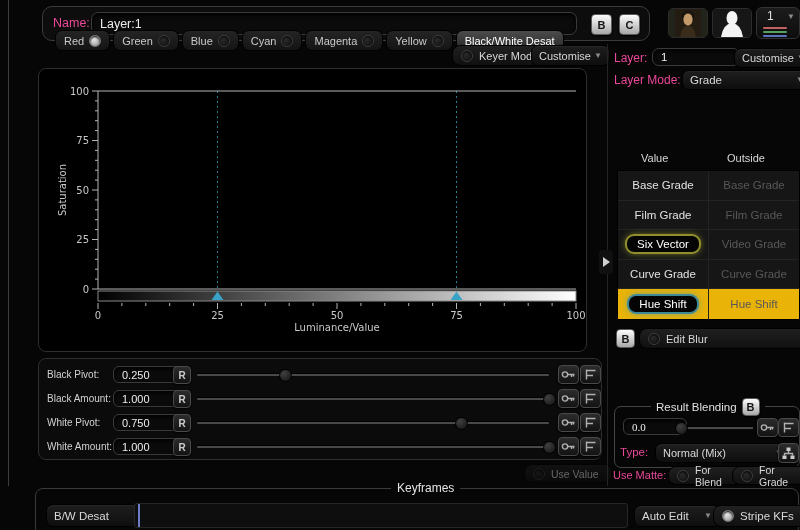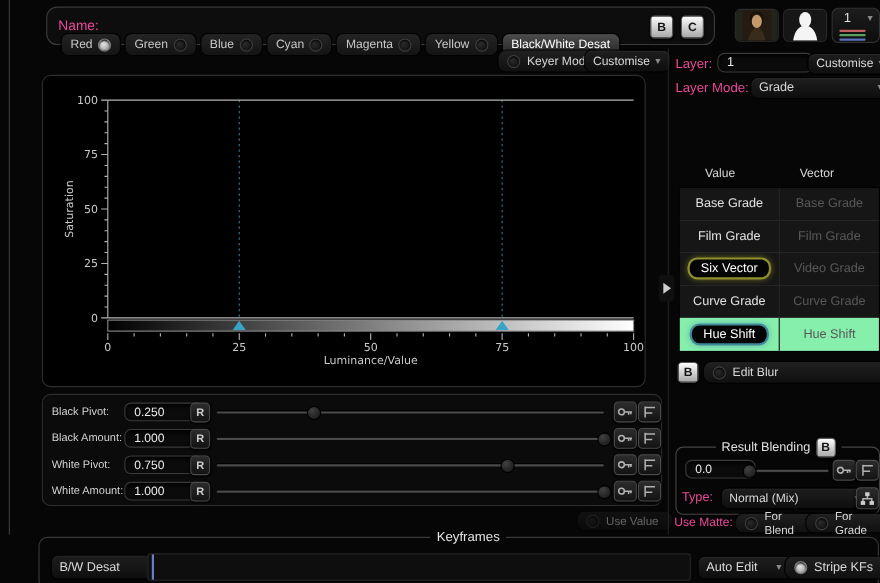--- a/index.html
+++ b/index.html
@@ -84,32 +84,32 @@
   .layer-mode-label{left:614px;top:73px;font-size:12px;}
   .grade-dd{left:682px;top:70px;width:114px;height:18px;font-size:11.5px;}
   .col-hdr{font-size:11px;color:#d8d8d8;}
   .inside-hdr{left:641px;top:152px;}
   .outside-hdr{left:727px;top:152px;}
   .grade-table{left:617px;top:170px;width:181px;height:148px;background:#161616;
       border:1px solid #000;display:grid;grid-template-columns:90px 91px;grid-auto-rows:29.5px;}
   .gcell{display:flex;align-items:center;justify-content:center;font-size:11.5px;
       border-bottom:1px solid #242424;color:#e2e2e2;}
   .gcell.outside{color:#585858;border-left:1px solid #242424;}
-  .gcell.lastrow{background:#86efac;border-bottom:none;}
+  .gcell.lastrow{background:#eab308;border-bottom:none;}
   .pill{padding:2px 10px;border-radius:9px;background:#050505;border:2px solid;}
   .pill.sixvec{border-color:#8f8f2c;box-shadow:0 0 6px rgba(170,170,50,.55);color:#fff;text-align:center;}
   .pill.hueshift{border-color:#3e8a99;box-shadow:0 0 6px rgba(70,150,170,.6);color:#fff;}
   .bkey-right{left:616px;top:329px;width:17px;height:17px;}
   .edit-blur{left:639px;top:328px;width:159px;height:19px;border-radius:8px;}
   .rb-fieldset{left:614px;top:406px;width:184px;height:60px;border:1px solid #444;
       border-radius:7px;}
   .rb-legend{position:absolute;left:36px;top:-9px;background:#060606;padding:0 5px;
       display:flex;align-items:center;gap:5px;font-size:11.5px;color:#e0e0e0;}
   .rb-bkey{width:16px;height:16px;}
-  .rb-val{position:absolute;left:8px;top:11px;width:46px;height:15px;font-size:11px;border-radius:6px;}
+  .rb-val{position:absolute;left:8px;top:11px;width:46px;height:15px;font-size:11px;border-radius:6px;font-family:Liberation Serif, serif;}
   .rb-track{position:absolute;left:66px;top:20px;width:72px;height:2px;background:#4a4a4a;
       box-shadow:0 -1px 0 #000,0 1px 0 #0a0a0a;}
   .rb-key{position:absolute;left:142px;top:11px;width:19px;height:17px;}
   .rb-curve{position:absolute;left:163px;top:11px;width:19px;height:17px;}
   .type-label{position:absolute;left:5px;top:39px;font-size:11.5px;}
   .type-dd{position:absolute;left:40px;top:36px;width:120px;height:18px;font-size:11px;}
   .tree-key{position:absolute;left:163px;top:36px;width:19px;height:18px;}
   .use-matte-label{left:613px;top:469px;font-size:11px;}
   .for-blend{left:668px;top:466px;width:61px;height:17px;font-size:10.5px;}
   .for-grade{left:732px;top:466px;width:64px;height:17px;font-size:10.5px;}
@@ -126,20 +126,21 @@
   svg .ic{stroke:#b0b0b0;fill:none;stroke-width:1.4;}
 </style>
 </head>
 <body>
 
 <div class="app">
   <div class="abs left-line"></div>
 
   <div class="abs name-group">
     <span class="abs name-label lbl">Name:</span>
+    <div class="abs text-input name-input">Layer:1</div>
     <div class="abs silver-key bkey">B</div>
     <div class="abs silver-key ckey">C</div>
   </div>
   <div class="abs thumb thumb1">
     <svg width="38" height="28">
       <rect width="38" height="28" fill="#241c12"></rect>
       <rect x="0" y="0" width="6" height="28" fill="#20241a"></rect>
       <rect x="32" y="0" width="6" height="28" fill="#20241a"></rect>
       <path d="M11 28 Q13 17 19 16 Q25 17 27 28 Z" fill="#3a2c1a"></path>
       <ellipse cx="19" cy="10.5" rx="4.6" ry="6" fill="#c49a6a"></ellipse>
@@ -365,21 +366,21 @@
   <div class="abs dd customise-right">
     <span>Customise</span>
       <span class="arr"></span>
   </div>
   <span class="abs layer-mode-label lbl">Layer Mode:</span>
   <div class="abs dd grade-dd">
     <span>Grade</span>
       <span class="arr"></span>
   </div>
   <span class="abs col-hdr inside-hdr">Value</span>
-  <span class="abs col-hdr outside-hdr">Vector</span>
+  <span class="abs col-hdr outside-hdr">Outside</span>
 
   <div class="abs grade-table">
     <div class="gcell">
         <span>Base Grade</span>
       </div>
     <div class="gcell outside">
         <span>Base Grade</span>
       </div>
     <div class="gcell">
         <span>Film Grade</span>

